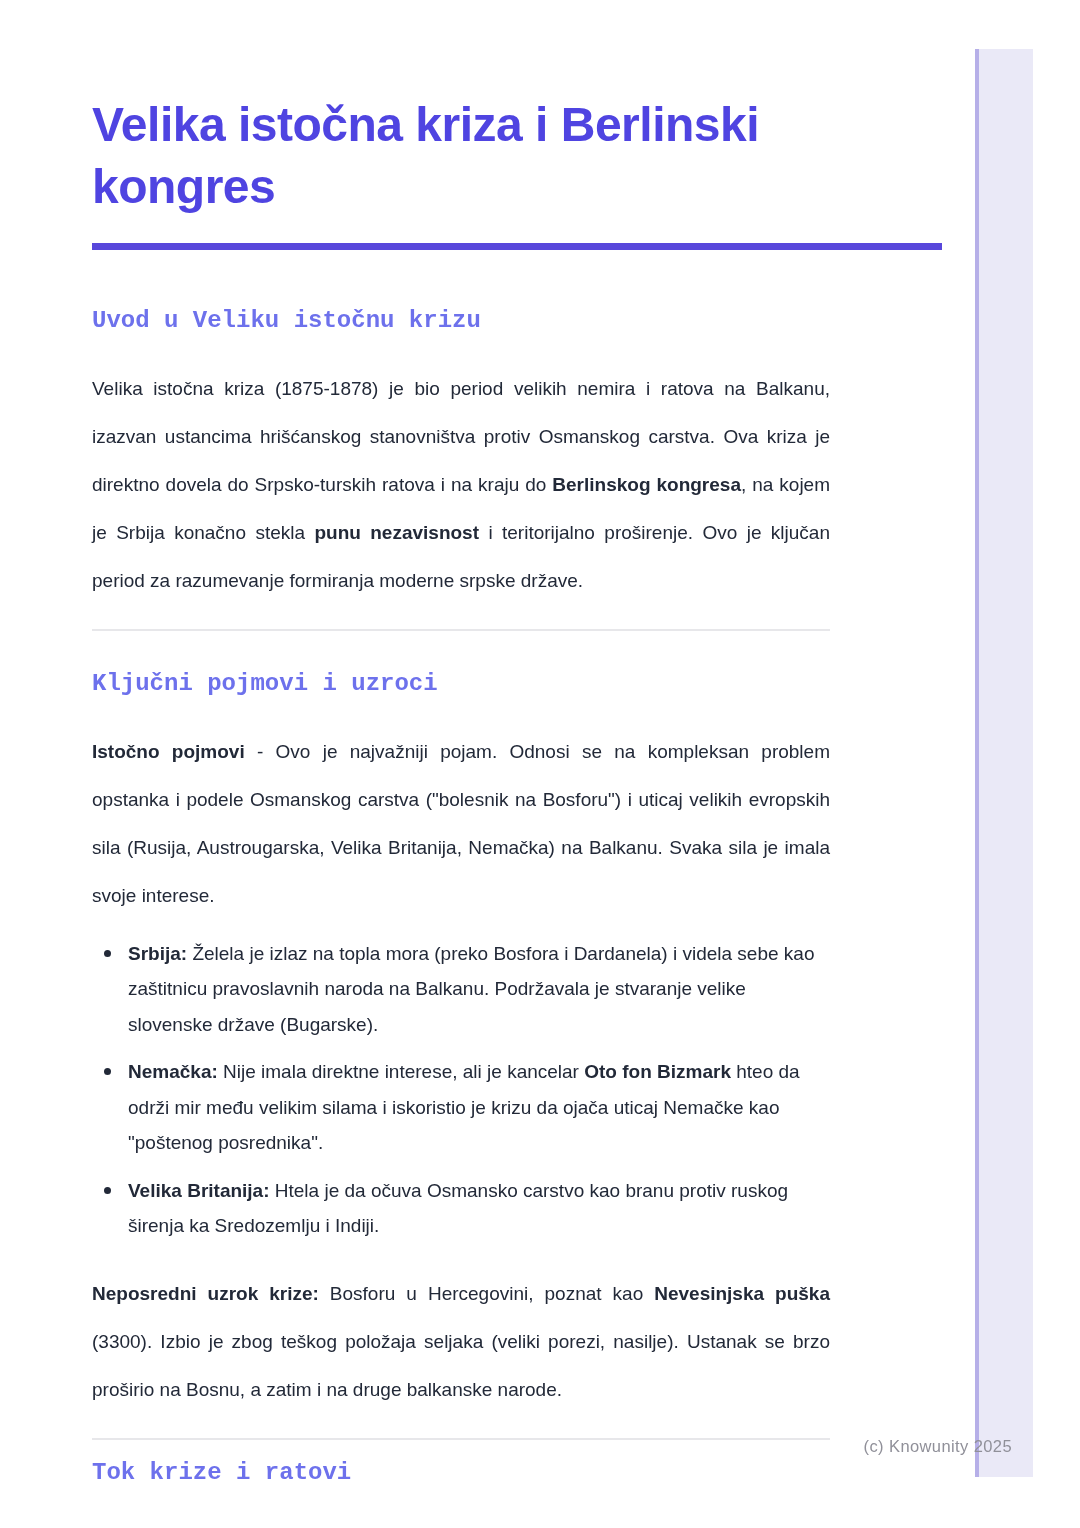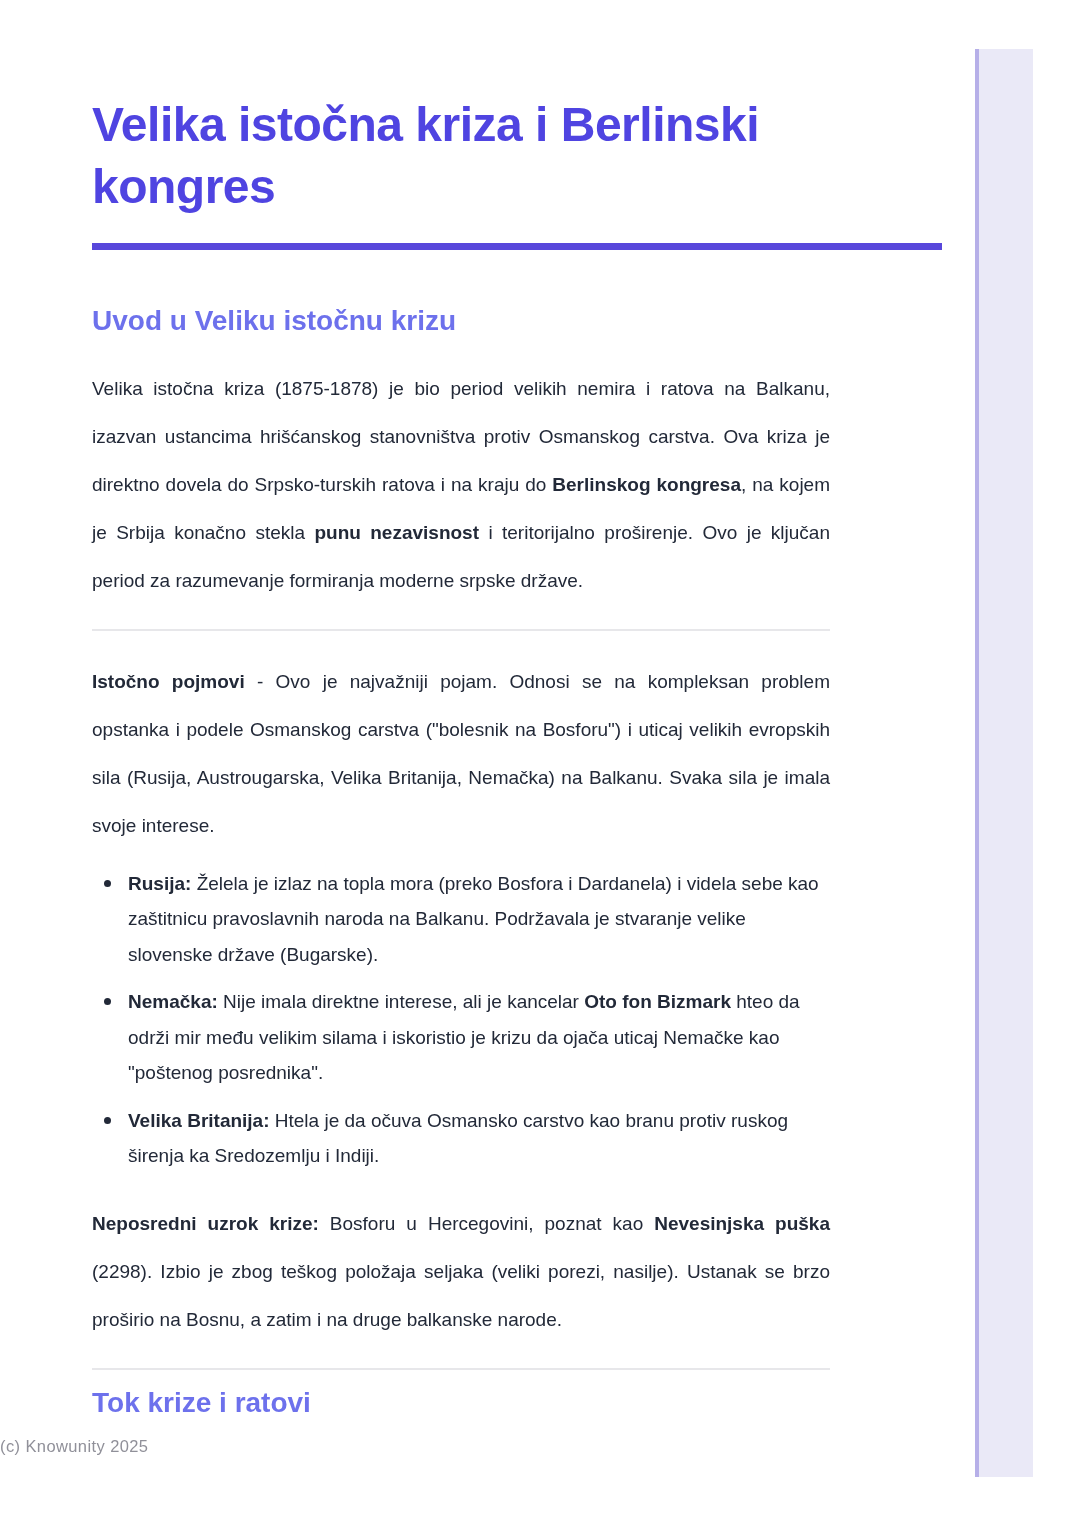--- a/index.html
+++ b/index.html
@@ -38,24 +38,25 @@
     color: var(--title, #4f44e1);
   }
   .title-rule {
     margin-top: 24px;
     width: 850px;
     height: 7px;
     background: var(--title-rule, #5847db);
   }
   h2 {
     margin: 36px 0 0 0;
-    font-size: 28px;
+    font-size: 24px;
     line-height: 34px;
     font-weight: 700;
     color: var(--heading, #6d71ec);
+    font-family: Liberation Mono, monospace;
   }
   h2.first { margin-top: 54px; }
   h2.last { margin-top: 16px; }
   p {
     margin: 26px 0 0 0;
     font-size: 19px;
     line-height: 48px;
     text-align: justify;
     color: var(--body-text, #222938);
   }
@@ -88,43 +89,45 @@
     width: 7px;
     height: 7px;
     border-radius: 50%;
     background: var(--body-text, #222938);
   }
   .footer {
     position: absolute;
     top: 1437px;
     left: 0;
     width: 1012px;
+    text-align: right;
     font-size: 16.5px;
     letter-spacing: 0.4px;
     color: var(--footer-text, #909099);
     z-index: 2;
   }
 </style>
 </head>
 <body>
 
 <div class="margin-strip"></div>
 
 <div class="content">
   <h1>Velika istočna kriza i Berlinski kongres</h1>
   <div class="title-rule"></div>
   <div>
       <h2 class="first">Uvod u Veliku istočnu krizu</h2>
       <p class="lead"><span>Velika istočna kriza (1875-1878) je bio period velikih nemira i ratova na Balkanu, izazvan ustancima hrišćanskog stanovništva protiv Osmanskog carstva. Ova kriza je direktno dovela do Srpsko-turskih ratova i na kraju do </span><strong>Berlinskog kongresa</strong><span>, na kojem je Srbija konačno stekla </span><strong>punu nezavisnost</strong><span> i teritorijalno proširenje. Ovo je ključan period za razumevanje formiranja moderne srpske države.</span></p>
       <div class="hr"></div>
+      <h2 class="">Ključni pojmovi i uzroci</h2>
       <p class="lead"><strong>Istočno pojmovi</strong><span> - Ovo je najvažniji pojam. Odnosi se na kompleksan problem opstanka i podele Osmanskog carstva ("bolesnik na Bosforu") i uticaj velikih evropskih sila (Rusija, Austrougarska, Velika Britanija, Nemačka) na Balkanu. Svaka sila je imala svoje interese.</span></p>
       <ul>
-        <li><strong>Rusija:</strong><span> Želela je izlaz na topla mora (preko Bosfora i Dardanela) i videla sebe kao zaštitnicu pravoslavnih naroda na Balkanu. Podržavala je stvaranje velike slovenske države (Bugarske).</span></li>
+        <li><strong>Srbija:</strong><span> Želela je izlaz na topla mora (preko Bosfora i Dardanela) i videla sebe kao zaštitnicu pravoslavnih naroda na Balkanu. Podržavala je stvaranje velike slovenske države (Bugarske).</span></li>
         <li><strong>Nemačka:</strong><span> Nije imala direktne interese, ali je kancelar </span><strong>Oto fon Bizmark</strong><span> hteo da održi mir među velikim silama i iskoristio je krizu da ojača uticaj Nemačke kao "poštenog posrednika".</span></li>
         <li><strong>Velika Britanija:</strong><span> Htela je da očuva Osmansko carstvo kao branu protiv ruskog širenja ka Sredozemlju i Indiji.</span></li>
       </ul>
-      <p><strong>Neposredni uzrok krize:</strong><span> Bosforu u Hercegovini, poznat kao </span><strong>Nevesinjska puška</strong><span> (2298). Izbio je zbog teškog položaja seljaka (veliki porezi, nasilje). Ustanak se brzo proširio na Bosnu, a zatim i na druge balkanske narode.</span></p>
+      <p><strong>Neposredni uzrok krize:</strong><span> Bosforu u Hercegovini, poznat kao </span><strong>Nevesinjska puška</strong><span> (3300). Izbio je zbog teškog položaja seljaka (veliki porezi, nasilje). Ustanak se brzo proširio na Bosnu, a zatim i na druge balkanske narode.</span></p>
       <div class="hr"></div>
       <h2 class="last">Tok krize i ratovi</h2>
     </div>
 </div>
 
 <div class="footer">(c) Knowunity 2025</div>
 
 </body></html>

